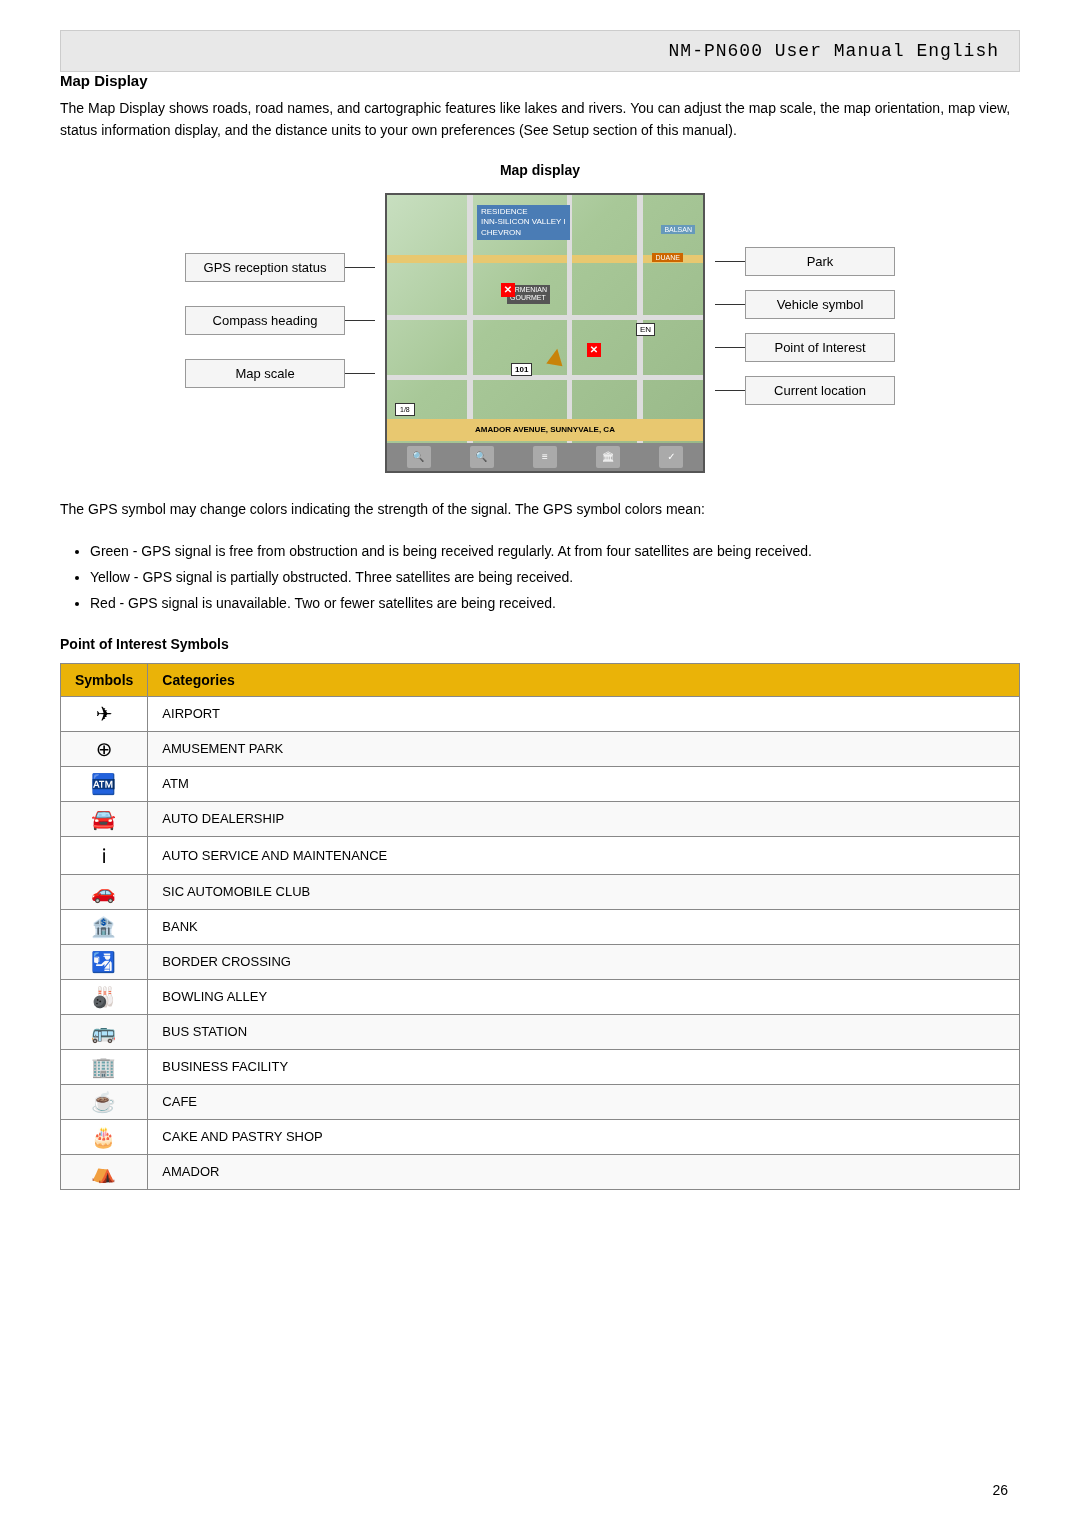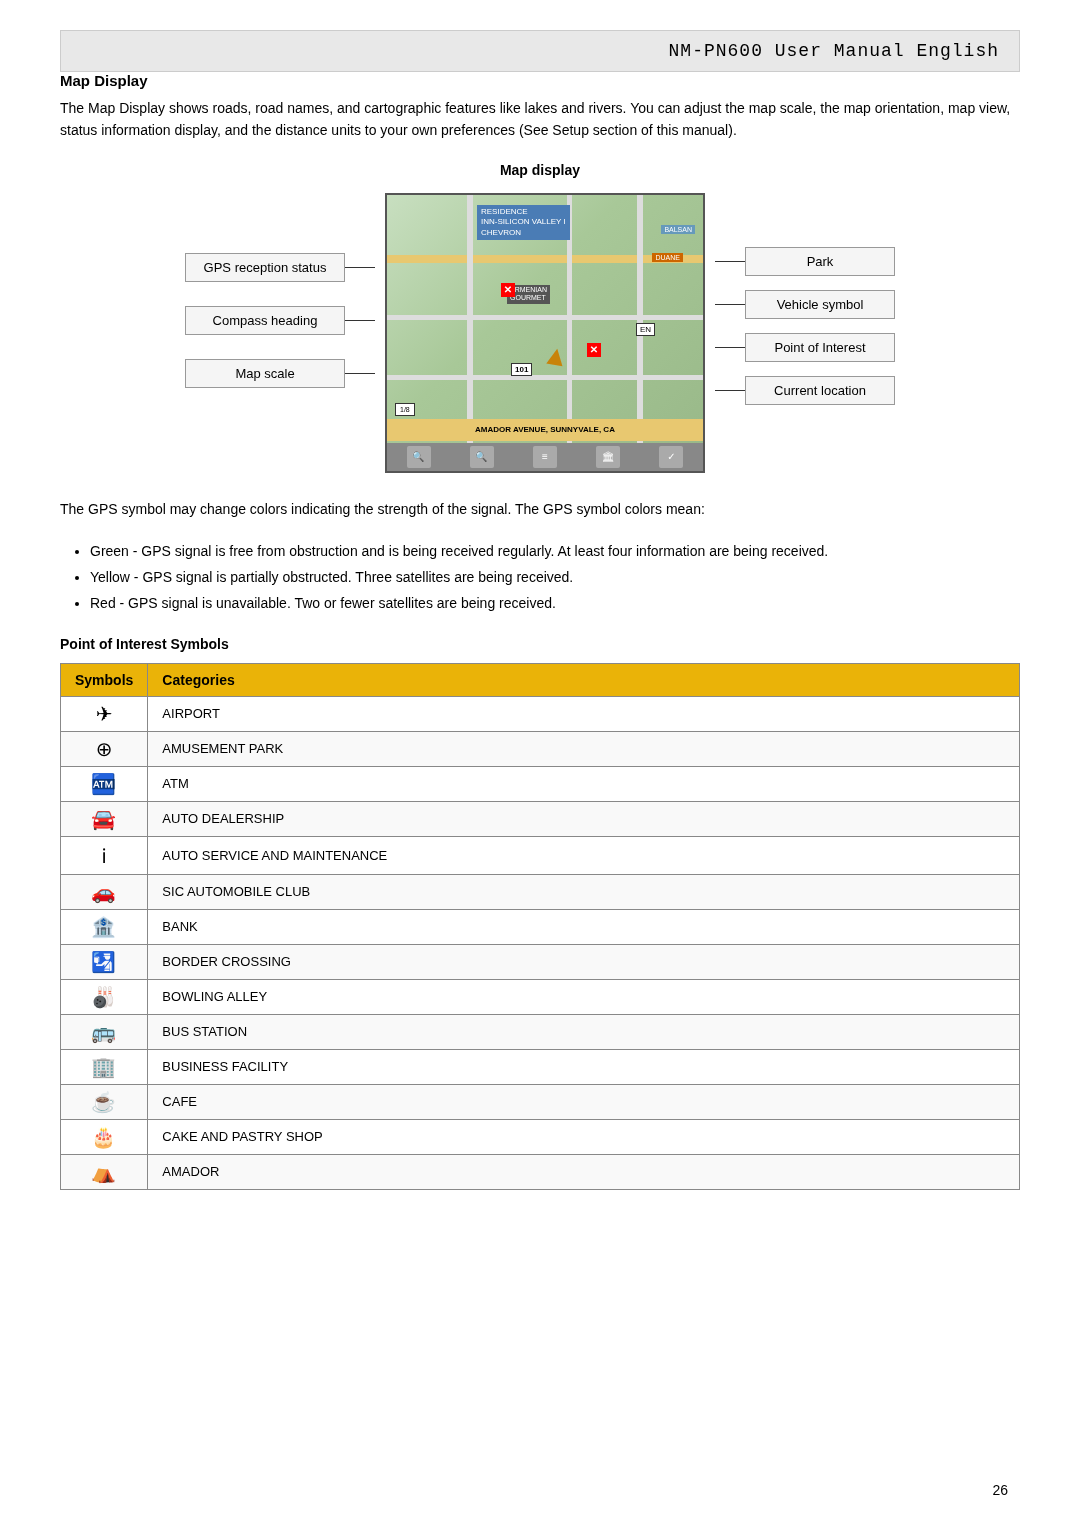--- a/index.html
+++ b/index.html
@@ -390,21 +390,21 @@
         <div class="right-item">
           <div class="h-line"></div>
           <div class="map-right-label">Current location</div>
         </div>
       </div>
     </div>
   </div>
 
   <div class="gps-text">The GPS symbol may change colors indicating the strength of the signal. The GPS symbol colors mean:</div>
   <ul class="bullet-list">
-    <li>Green - GPS signal is free from obstruction and is being received regularly.  At least four information are being received.</li>
+    <li>Green - GPS signal is free from obstruction and is being received regularly.  At from four satellites are being received.</li>
     <li>Yellow - GPS signal is partially obstructed.  Three satellites are being received.</li>
     <li>Red - GPS signal is unavailable.  Two or fewer satellites are being received.</li>
   </ul>
 
   <div class="poi-section-title">Point of Interest Symbols</div>
 
   <table class="poi-table">
     <thead>
       <tr>
         <th>Symbols</th>

